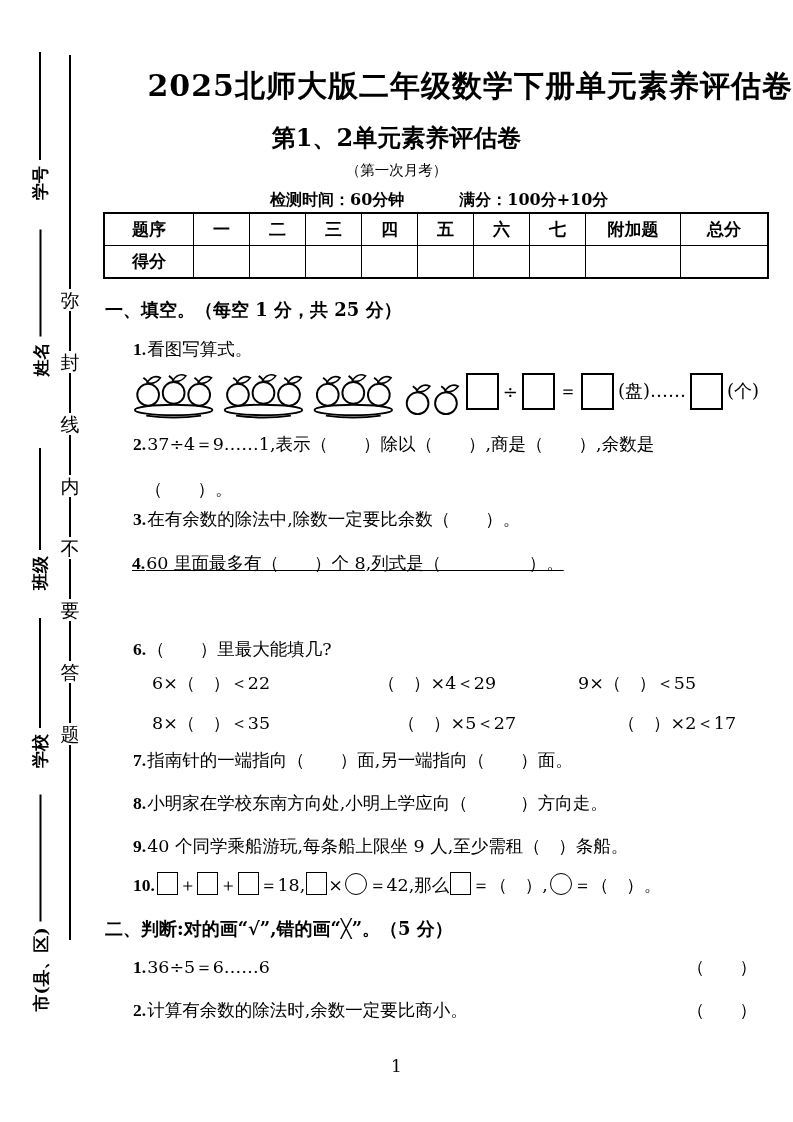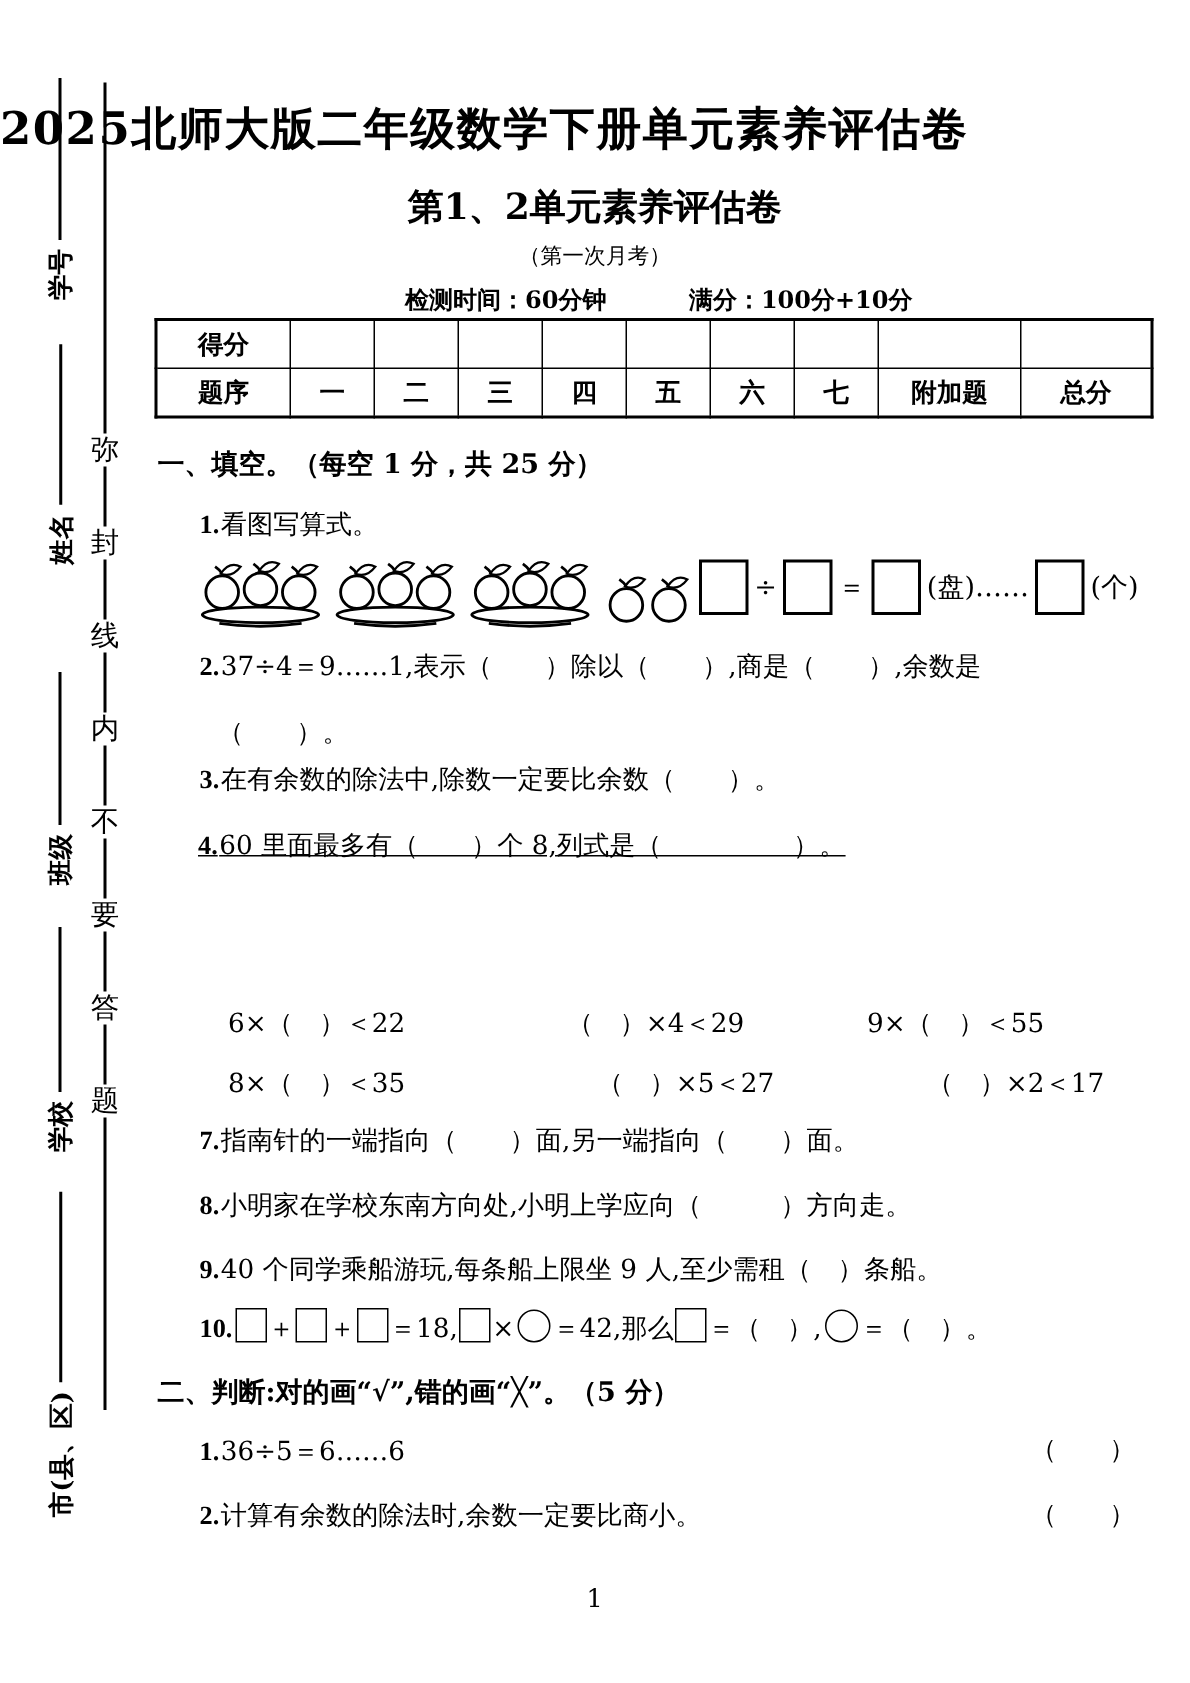--- a/index.html
+++ b/index.html
@@ -19,21 +19,21 @@
 
   
   .seal-col {
     position:absolute; left:58px; top:55px; width:24px; height:885px;
     display:flex; flex-direction:column; align-items:center;
   }
   .seal-seg { width:2px; background:#000; }
   .seal-char { font-size:19px; line-height:22px; height:22px; }
 
   
-  .title    { left:0; right:0; top:66px;  text-align:left; font-size:30px; font-weight:bold; letter-spacing:1px; }
+  .title    { left:0; right:0; top:66px;  text-align:right; font-size:30px; font-weight:bold; letter-spacing:1px; }
   .subtitle { left:0; right:0; top:122px; text-align:center; font-size:24px; font-weight:bold; }
   .subnote  { left:0; right:0; top:161px; text-align:center; font-size:14.5px; }
   .examinfo { left:270px; top:190px; display:flex; gap:55px; font-size:16px; font-weight:bold; }
 
   
   .score-table { left:103px; top:212px; border-collapse:collapse; table-layout:fixed; }
   .score-table td {
     border:1.5px solid #000; height:31px; text-align:center;
     font-size:17px; font-weight:bold; padding:0;
   }
@@ -115,42 +115,42 @@
   <div class="abs subtitle">第1、2单元素养评估卷</div>
   <div class="abs subnote">（第一次月考）</div>
   <div class="abs examinfo">
     <span>检测时间：60分钟</span>
     <span>满分：100分+10分</span>
   </div>
 
   <table class="score-table abs">
     <tbody>
         <tr>
-      <td>得分</td>
-      <td></td>
-      <td></td>
-      <td></td>
-      <td></td>
-      <td></td>
-      <td></td>
-      <td></td>
-      <td></td>
-      <td></td>
-    </tr>
-    <tr>
       <td style="width:88px">题序</td>
       <td style="width:55px">一</td>
       <td style="width:55px">二</td>
       <td style="width:55px">三</td>
       <td style="width:55px">四</td>
       <td style="width:55px">五</td>
       <td style="width:55px">六</td>
       <td style="width:55px">七</td>
       <td style="width:94px">附加题</td>
       <td style="width:86px">总分</td>
+    </tr>
+    <tr>
+      <td>得分</td>
+      <td></td>
+      <td></td>
+      <td></td>
+      <td></td>
+      <td></td>
+      <td></td>
+      <td></td>
+      <td></td>
+      <td></td>
     </tr>
   </tbody>
     </table>
 
   <div class="qline sec-head" style="left:105px; top:298px;">一、填空。（每空 1 分，共 25 分）</div>
 
   <div class="qline" style="left:133px; top:337px;">
     <span class="qnum">1.</span><span>看图写算式。</span>
   </div>
 
@@ -195,20 +195,23 @@
 
   <div class="qline" style="left:133px; top:507px;">
     <span class="qnum">3.</span><span>在有余数的除法中,除数一定要比余数（　　）。</span>
   </div>
 
   <div class="qline" style="left:132px; top:551px;text-decoration:underline;">
     <span class="qnum">4.</span><span>60 里面最多有（　　）个 8,列式是（　　　　　）。</span>
   </div>
 
 
+  <div class="qline" style="left:133px; top:637px;">
+    <span class="qnum">6.</span><span>（　　）里最大能填几?</span>
+  </div>
   <div class="qline ineq" style="top:671px;">
     <span>6×（　）＜22</span>
     <span>（　）×4＜29</span>
     <span>9×（　）＜55</span>
   </div>
   <div class="qline ineq" style="top:711px;gap:20px;">
     <span>8×（　）＜35</span>
     <span>（　）×5＜27</span>
     <span>（　）×2＜17</span>
   </div>

